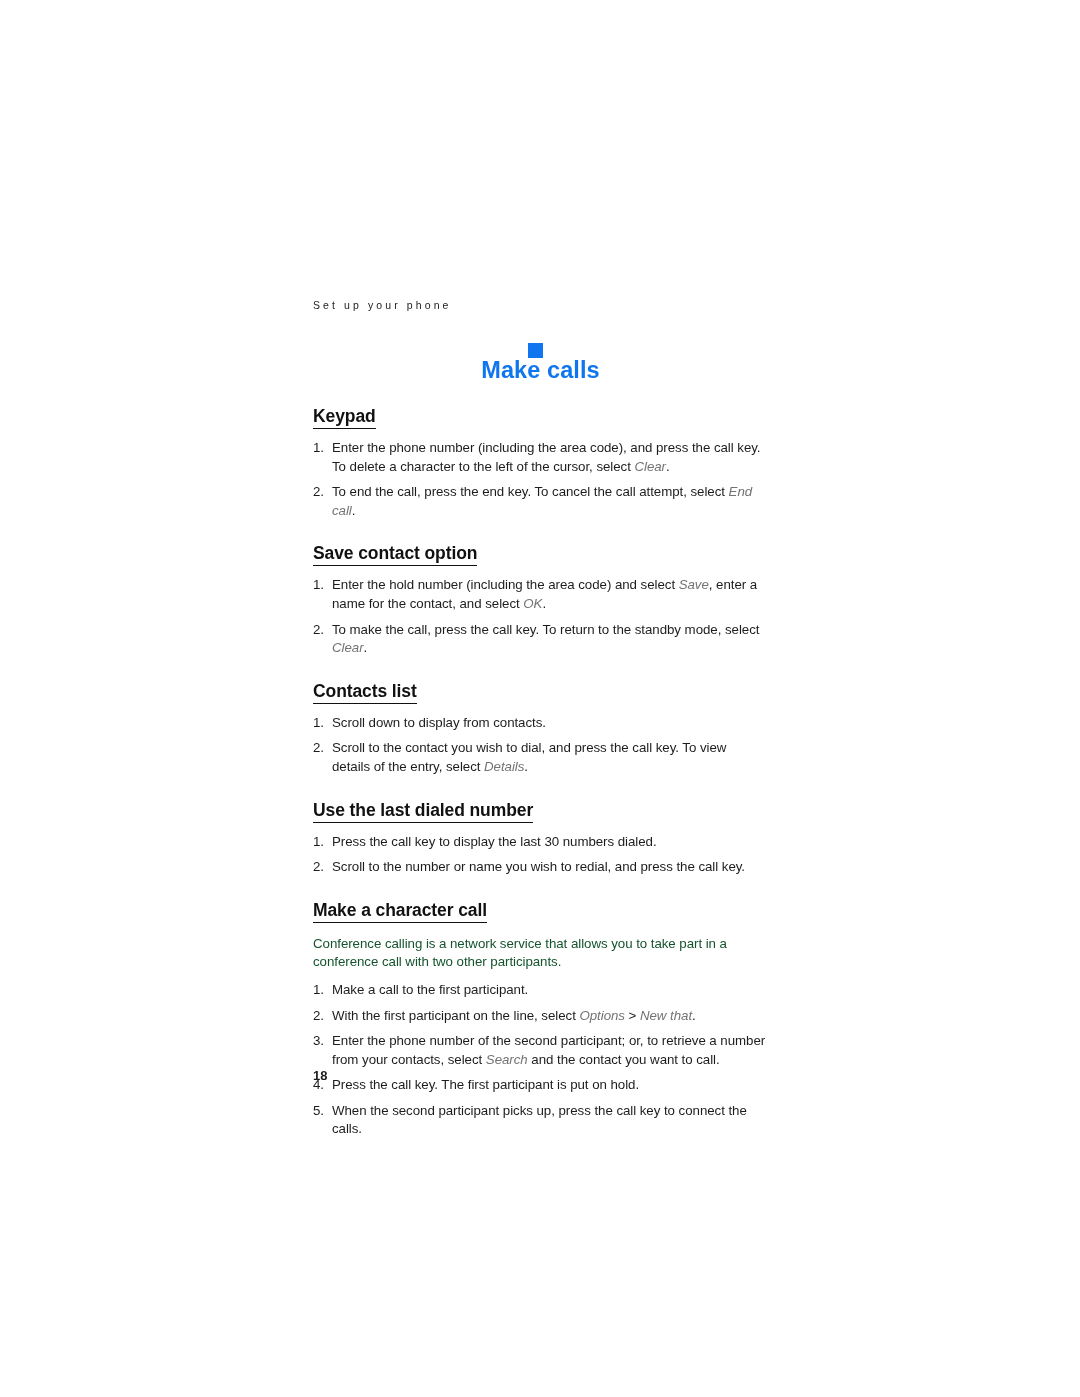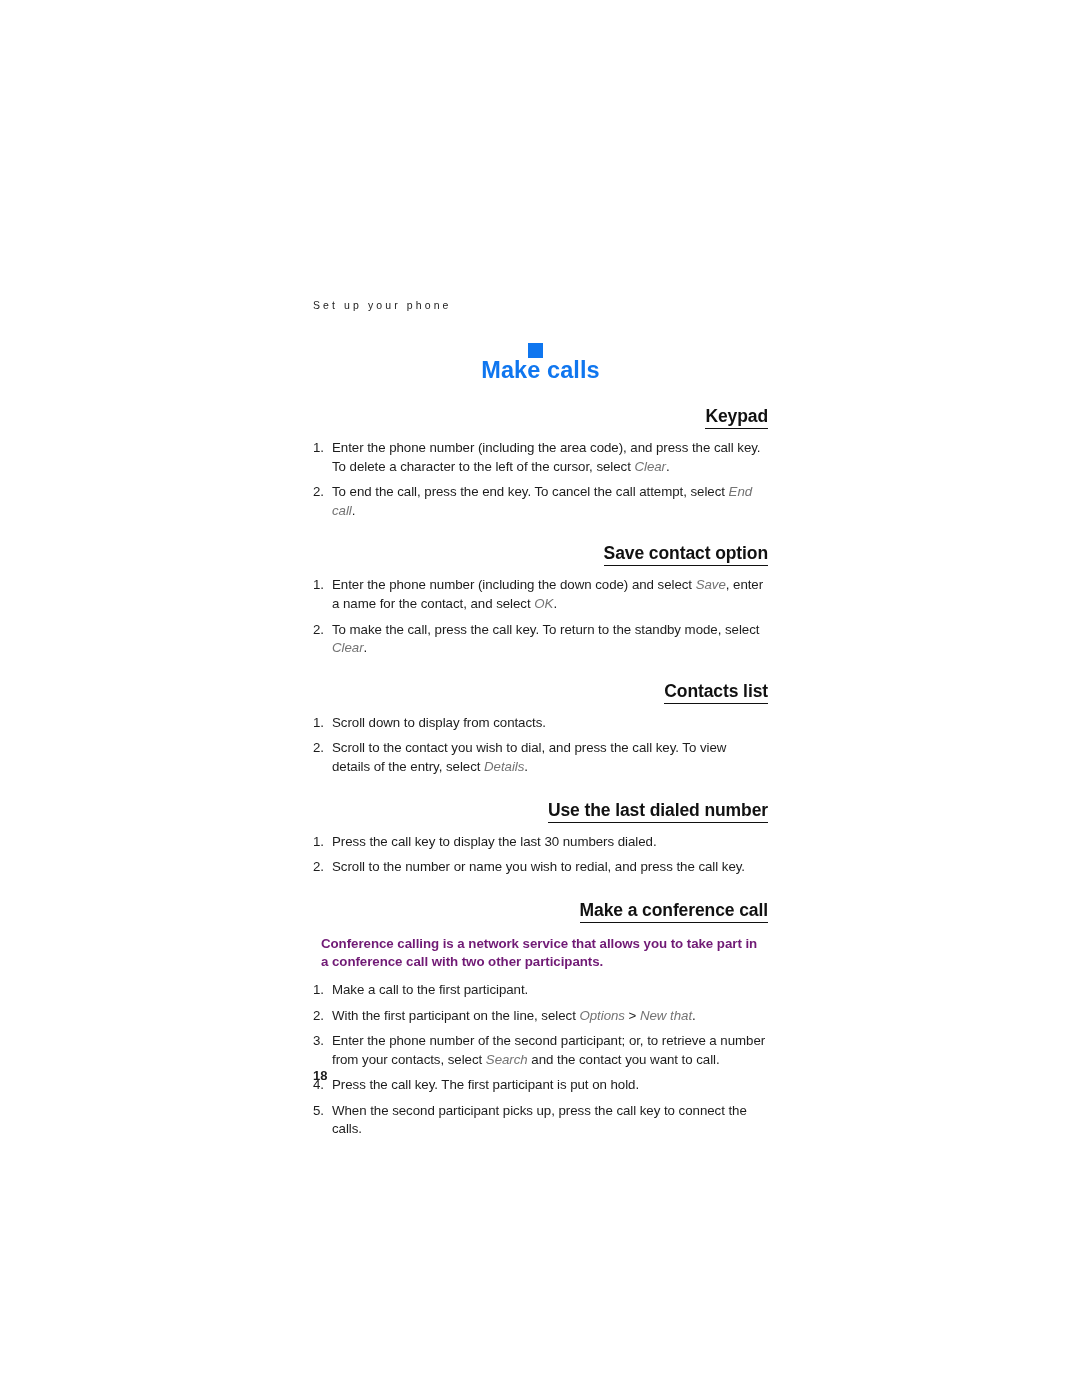--- a/index.html
+++ b/index.html
@@ -69,34 +69,33 @@
     font-size: 17.5px;
     font-weight: 700;
     color: #111111;
     letter-spacing: -0.1px;
     line-height: 22px;
     margin: 0 0 8px 0;
     display: inline-block;
     border-bottom: 1.6px solid #111111;
     padding-bottom: 1px;
   }
-  .section-heading-wrap { margin: 0; text-align: right; }
+  .section-heading-wrap { margin: 0; }
 
   .section {
     margin-bottom: 22px;
   }
 
   
   .para {
     font-size: 13.3px;
     line-height: 18.6px;
-    color: #701a75;
-    margin: 4px 0 9px 8px;
+    color: #14532d;
+    margin: 4px 0 9px 0;
     letter-spacing: -0.05px;
-    font-weight: bold;
   }
 
   
   ol.steps {
     list-style: none;
     margin: 2px 0 0 0;
     padding: 0;
   }
   ol.steps li {
     position: relative;
@@ -150,40 +149,40 @@
         <div class="section">
           <div class="section-heading-wrap"><div class="section-heading">Keypad</div></div>
           <ol class="steps">
             <li><span class="num">1.</span><span>Enter the phone number (including the area code), and press the call key. To delete a character to the left of the cursor, select </span><span class="ui">Clear</span><span>.</span></li>
             <li><span class="num">2.</span><span>To end the call, press the end key. To cancel the call attempt, select </span><span class="ui">End call</span><span>.</span></li>
           </ol>
         </div>
         <div class="section">
           <div class="section-heading-wrap"><div class="section-heading">Save contact option</div></div>
           <ol class="steps">
-            <li><span class="num">1.</span><span>Enter the phone number (including the down code) and select </span><span class="ui">Save</span><span>, enter a name for the contact, and select </span><span class="ui">OK</span><span>.</span></li>
+            <li><span class="num">1.</span><span>Enter the hold number (including the area code) and select </span><span class="ui">Save</span><span>, enter a name for the contact, and select </span><span class="ui">OK</span><span>.</span></li>
             <li><span class="num">2.</span><span>To make the call, press the call key. To return to the standby mode, select </span><span class="ui">Clear</span><span>.</span></li>
           </ol>
         </div>
         <div class="section">
           <div class="section-heading-wrap"><div class="section-heading">Contacts list</div></div>
           <ol class="steps">
             <li><span class="num">1.</span><span>Scroll down to display from contacts.</span></li>
             <li><span class="num">2.</span><span>Scroll to the contact you wish to dial, and press the call key. To view details of the entry, select </span><span class="ui">Details</span><span>.</span></li>
           </ol>
         </div>
         <div class="section">
           <div class="section-heading-wrap"><div class="section-heading">Use the last dialed number</div></div>
           <ol class="steps">
             <li><span class="num">1.</span><span>Press the call key to display the last 30 numbers dialed.</span></li>
             <li><span class="num">2.</span><span>Scroll to the number or name you wish to redial, and press the call key.</span></li>
           </ol>
         </div>
         <div class="section">
-          <div class="section-heading-wrap"><div class="section-heading">Make a conference call</div></div>
+          <div class="section-heading-wrap"><div class="section-heading">Make a character call</div></div>
           <div class="para">Conference calling is a network service that allows you to take part in a conference call with two other participants.</div>
           <ol class="steps">
             <li><span class="num">1.</span><span>Make a call to the first participant.</span></li>
             <li><span class="num">2.</span><span>With the first participant on the line, select </span><span class="ui">Options</span><span> &gt; </span><span class="ui">New that</span><span>.</span></li>
             <li><span class="num">3.</span><span>Enter the phone number of the second participant; or, to retrieve a number from your contacts, select </span><span class="ui">Search</span><span> and the contact you want to call.</span></li>
             <li><span class="num">4.</span><span>Press the call key. The first participant is put on hold.</span></li>
             <li><span class="num">5.</span><span>When the second participant picks up, press the call key to connect the calls.</span></li>
           </ol>
         </div>
       </div>

